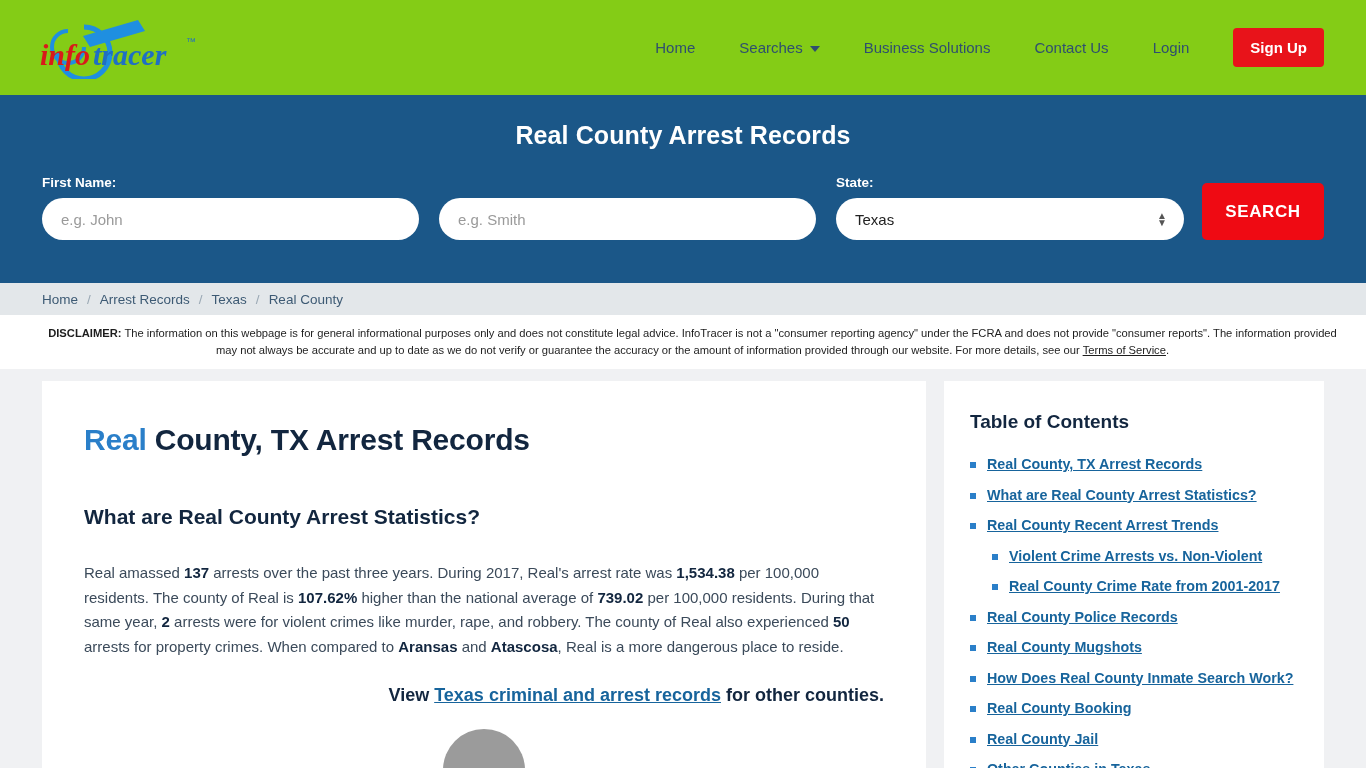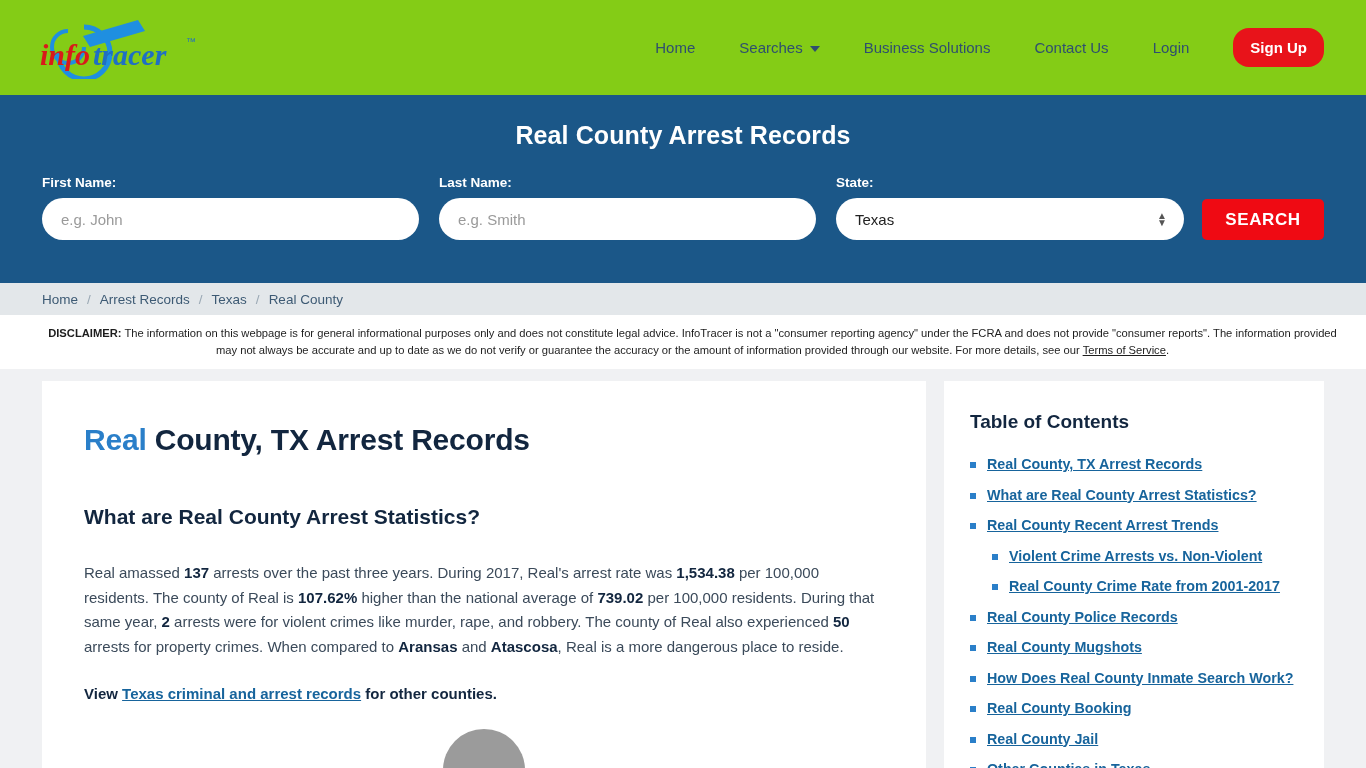--- a/index.html
+++ b/index.html
@@ -55,21 +55,21 @@
     border-top: 6px solid #2f4f6f;
     display: inline-block;
     margin-top: 2px;
   }
   .signup-btn {
     background: #e8131a;
     color: #fff;
     font-size: 15px;
     font-weight: bold;
     border: none;
-    border-radius: 16px;
+    border-radius: 4px;
     padding: 11px 17px;
     margin-left: 22px;
     cursor: pointer;
     font-family: "Liberation Sans", sans-serif;
     white-space: nowrap;
   }
 
   
   .search-banner {
     background: #1b5788;
@@ -141,21 +141,21 @@
     line-height: 7px;
     display: flex; flex-direction: column;
   }
   .search-btn {
     background: #ef0a13;
     color: #fff;
     font-size: 17px;
     font-weight: bold;
     border: none;
     border-radius: 5px;
-    height: 41px;
+    height: 57px;
     width: 122px;
     margin-left: 18px;
     cursor: pointer;
     letter-spacing: .6px;
     font-family: "Liberation Sans", sans-serif;
   }
 
   
   .breadcrumb-bar {
     background: #e3e7ea;
@@ -219,24 +219,25 @@
   }
   .body-text {
     font-size: 15px;
     line-height: 24.5px;
     color: #3b4a5a;
     margin: 0 0 26px 0;
     max-width: 820px;
   }
   .body-text b { color: #12263f; font-weight: bold; }
   .view-line {
-    font-size: 15px;
+    font-size: 18px;
     font-weight: bold;
     color: #12263f;
     margin: 0;
+    text-align: right;
   }
   .inline-link {
     color: #17649c;
     text-decoration: underline;
     cursor: pointer;
     font-weight: bold;
   }
 
   
   .toc-title {
@@ -325,21 +326,20 @@
 <section class="search-banner">
   <h1 class="banner-title">Real County Arrest Records</h1>
 
   <form class="search-form">
     <div class="field-group first">
       <label class="field-label">First Name:</label>
       <input class="text-input" type="text" placeholder="e.g. John" style="">
     </div>
 
     <div class="field-group last">
-      <label class="field-label">Last Name:</label>
       <input class="text-input" type="text" placeholder="e.g. Smith" style="">
     </div>
 
     <div class="field-group state">
       <label class="field-label">State:</label>
       <div class="state-select-wrap">
         <select class="state-select">
           <option>Texas</option>
         </select>
         <span class="select-arrows">

